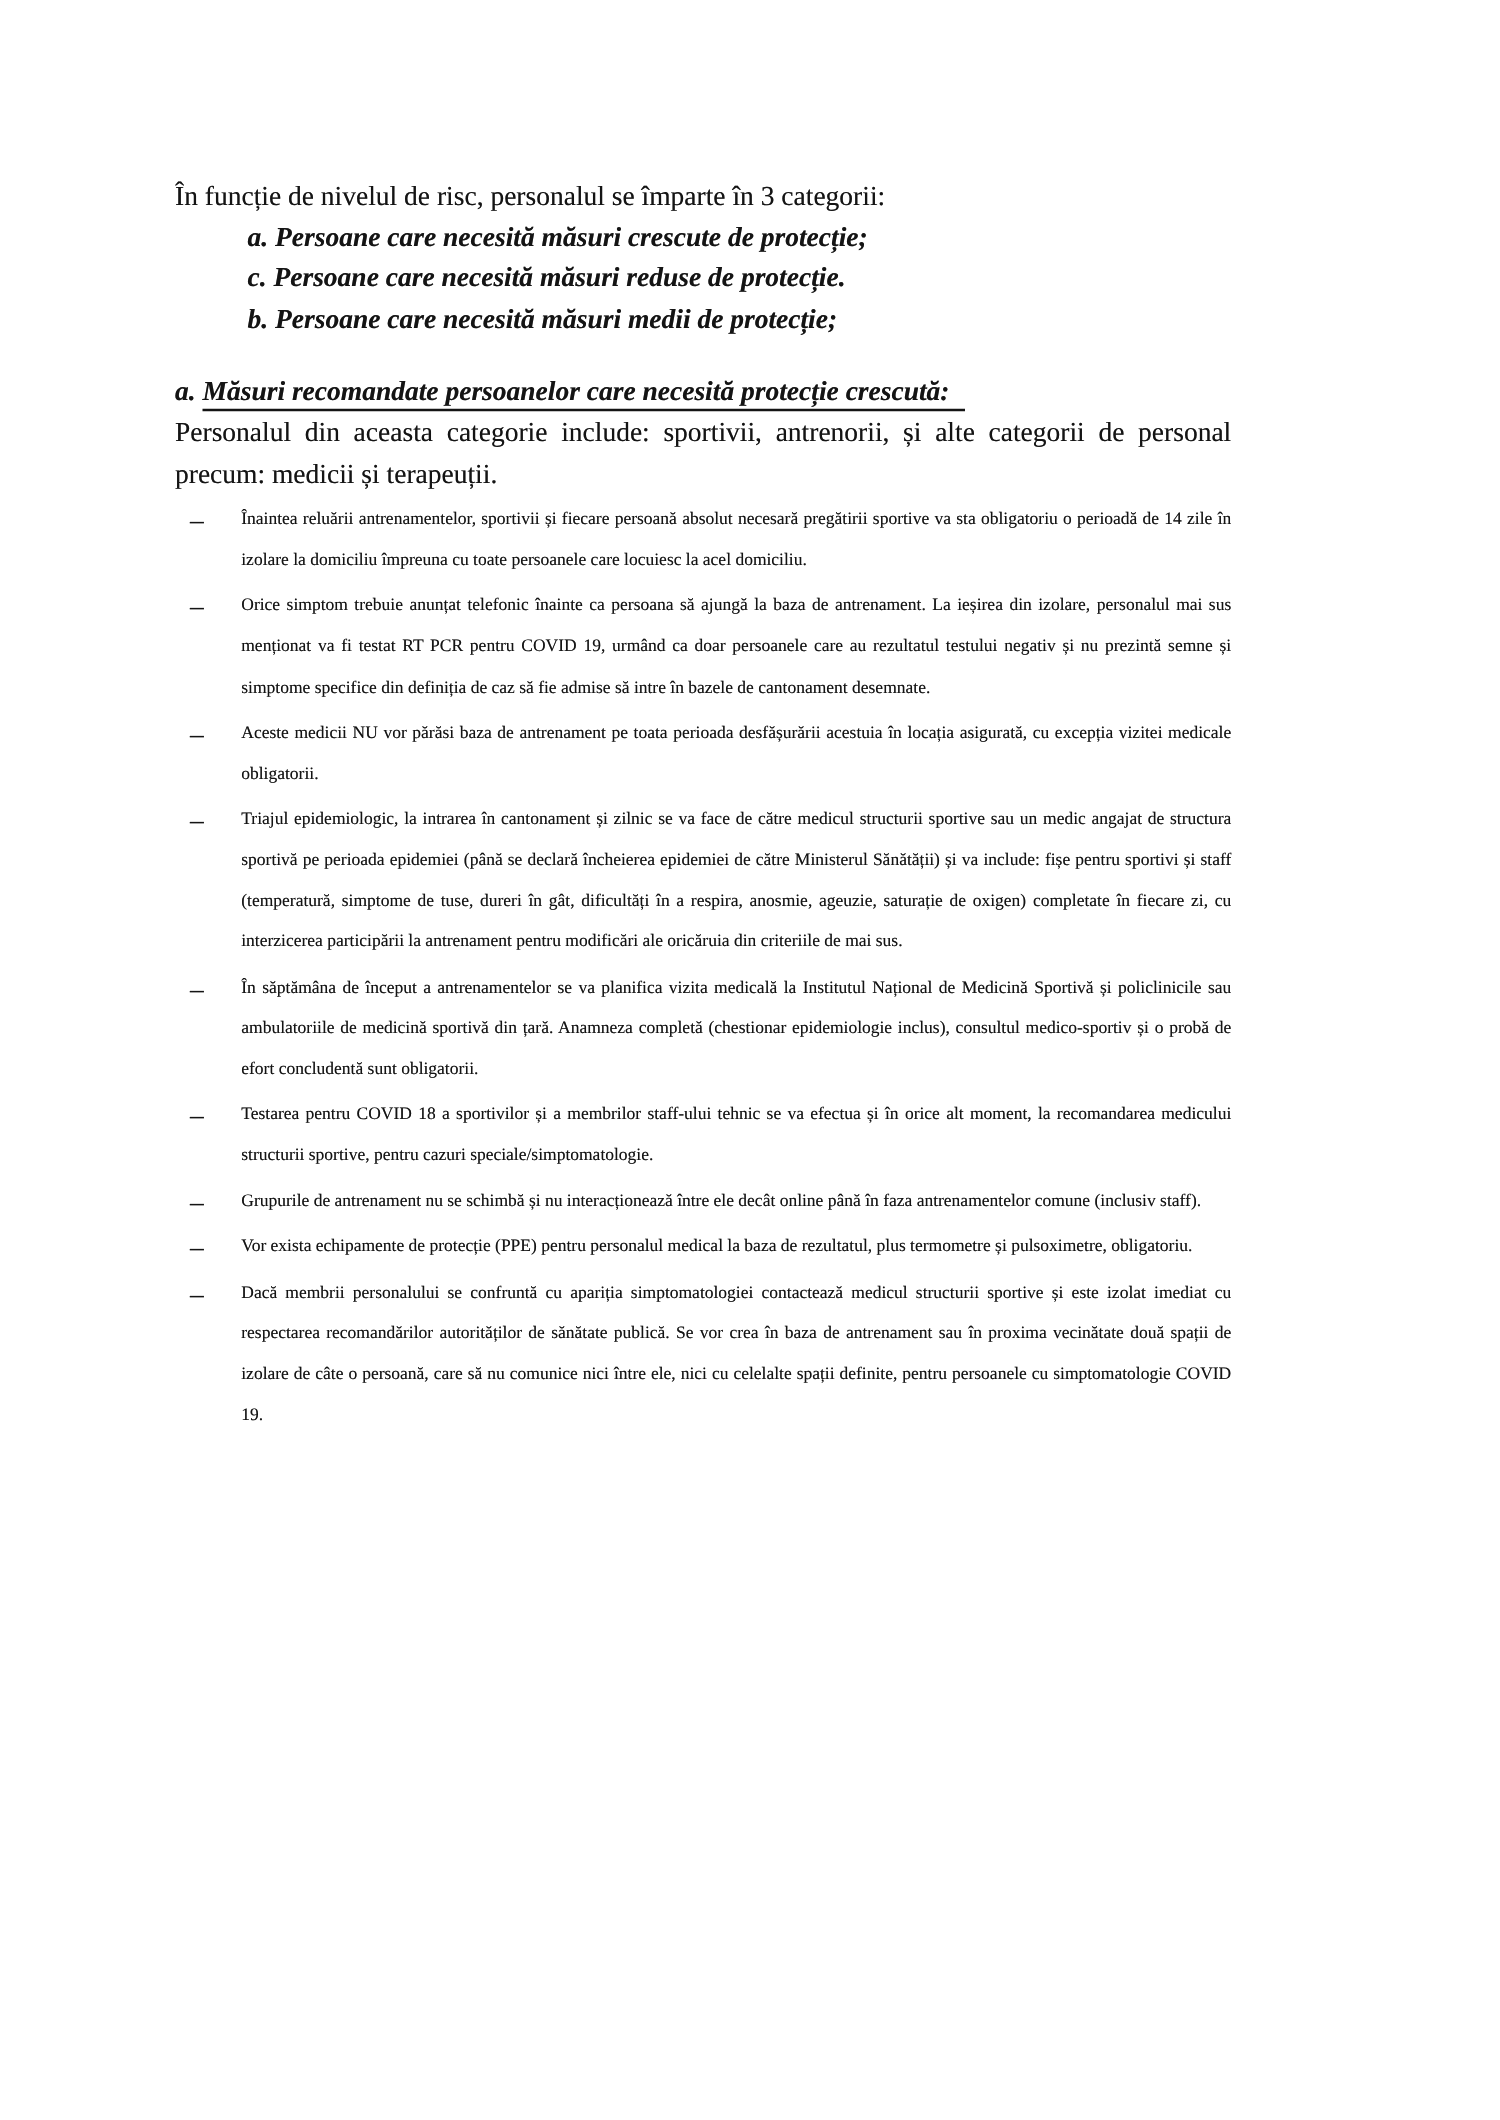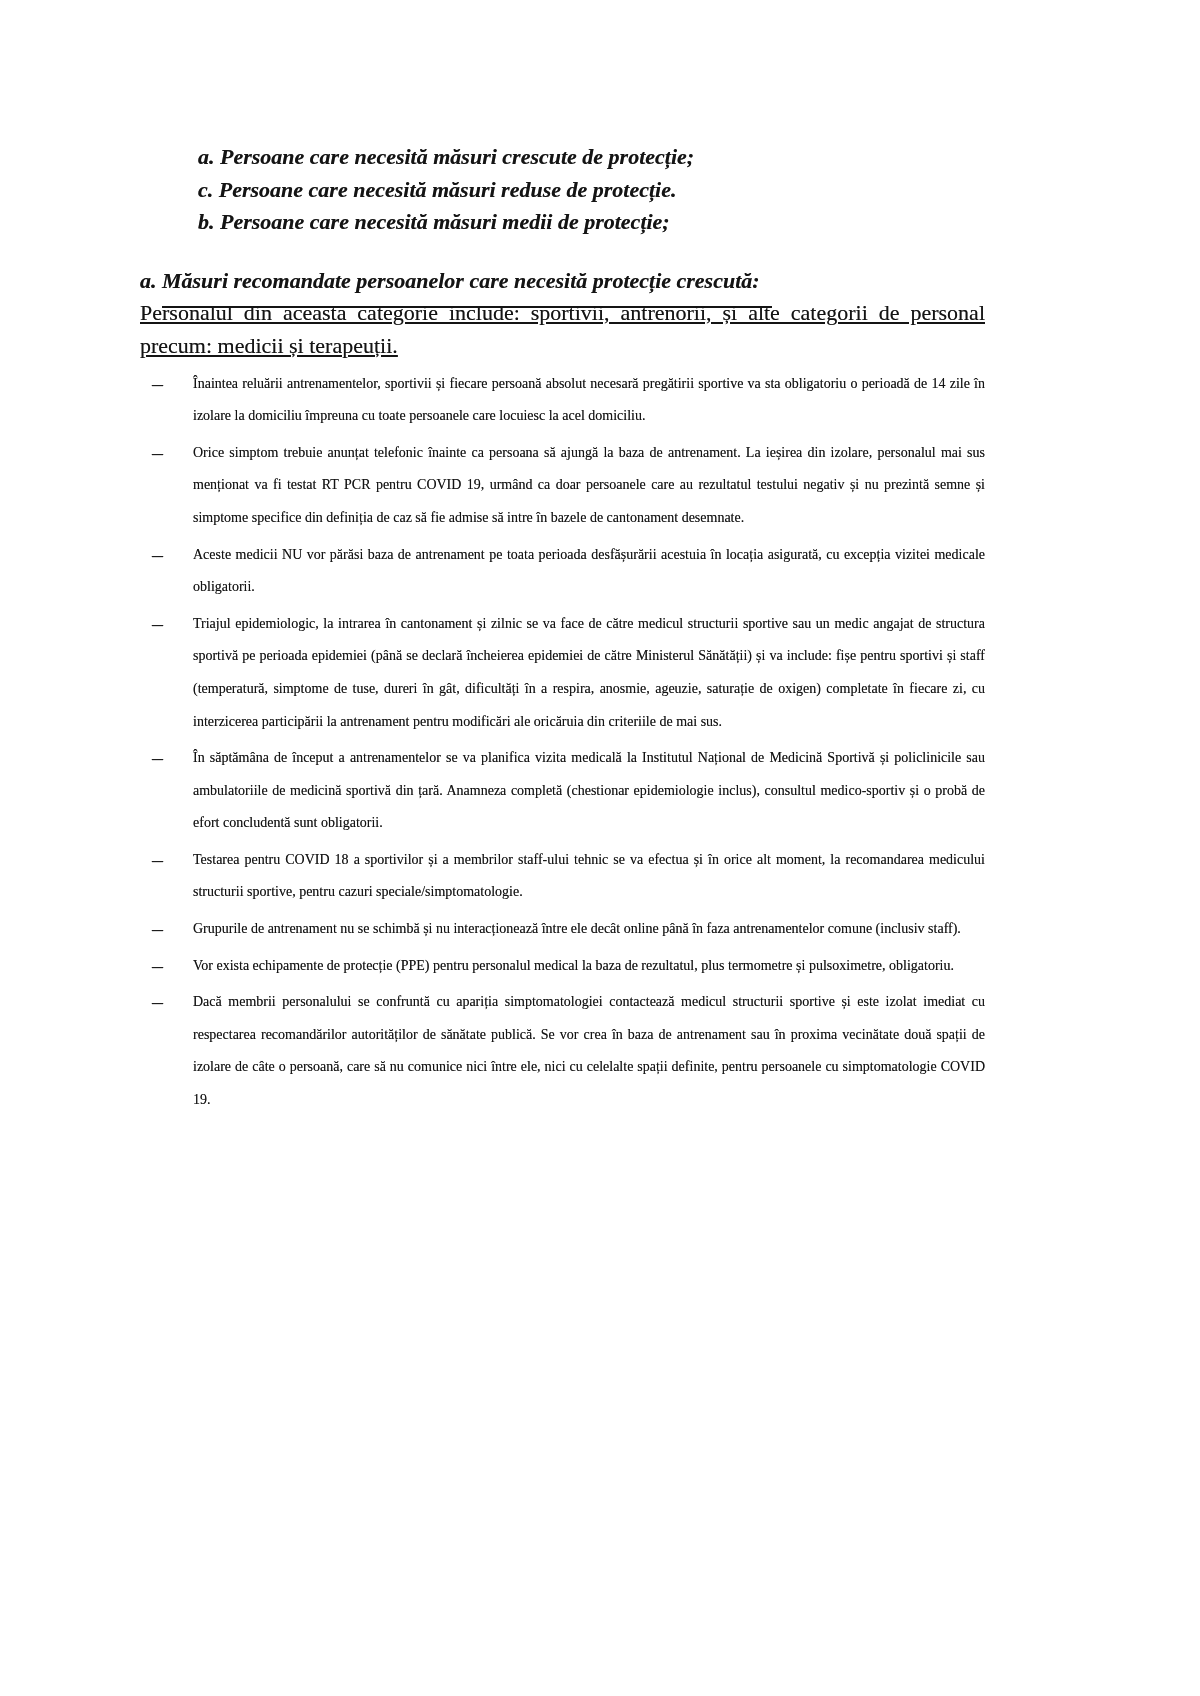--- a/index.html
+++ b/index.html
@@ -36,30 +36,29 @@
   }
   .section-heading {
     margin-top: 26px;
     font-size: 22px;
     line-height: 32.6px;
     font-weight: bold;
     font-style: italic;
   }
   .heading-underline {
     border-bottom: 2.5px solid #141414;
-    padding-bottom: 13px;
+    padding-bottom: 2px;
     padding-right: 12px;
     margin-top: 16px;
   }
   .lead {
     font-size: 22px;
     line-height: 32.6px;
     text-align: justify;
     margin-bottom: 5px;
-    text-decoration: underline;
   }
   .bullet-list { }
   .bullet-item {
     position: relative;
     padding-left: 53px;
     margin-bottom: 4px;
   }
   .bullet-marker {
     position: absolute;
     left: 12px;
@@ -71,20 +70,21 @@
     font-size: 14px;
     line-height: 32.6px;
     text-align: justify;
   }
 </style>
 </head>
 <body>
 
 <div class="page">
 
+  <p class="intro">În funcție de nivelul de risc, personalul se împarte în 3 categorii:</p>
 
   <ul class="categories">
     <li class="category-item">a. Persoane care necesită măsuri crescute de protecție;</li>
     <li class="category-item">c. Persoane care necesită măsuri reduse de protecție.</li>
     <li class="category-item">b. Persoane care necesită măsuri medii de protecție;</li>
   </ul>
 
   <h2 class="section-heading"><span class="heading-prefix">a.</span>&nbsp;<span class="heading-underline">Măsuri recomandate persoanelor care necesită protecție crescută:</span></h2>
 
   <p class="lead">Personalul din aceasta categorie include: sportivii, antrenorii, și alte categorii de personal precum: medicii și terapeuții.</p>

